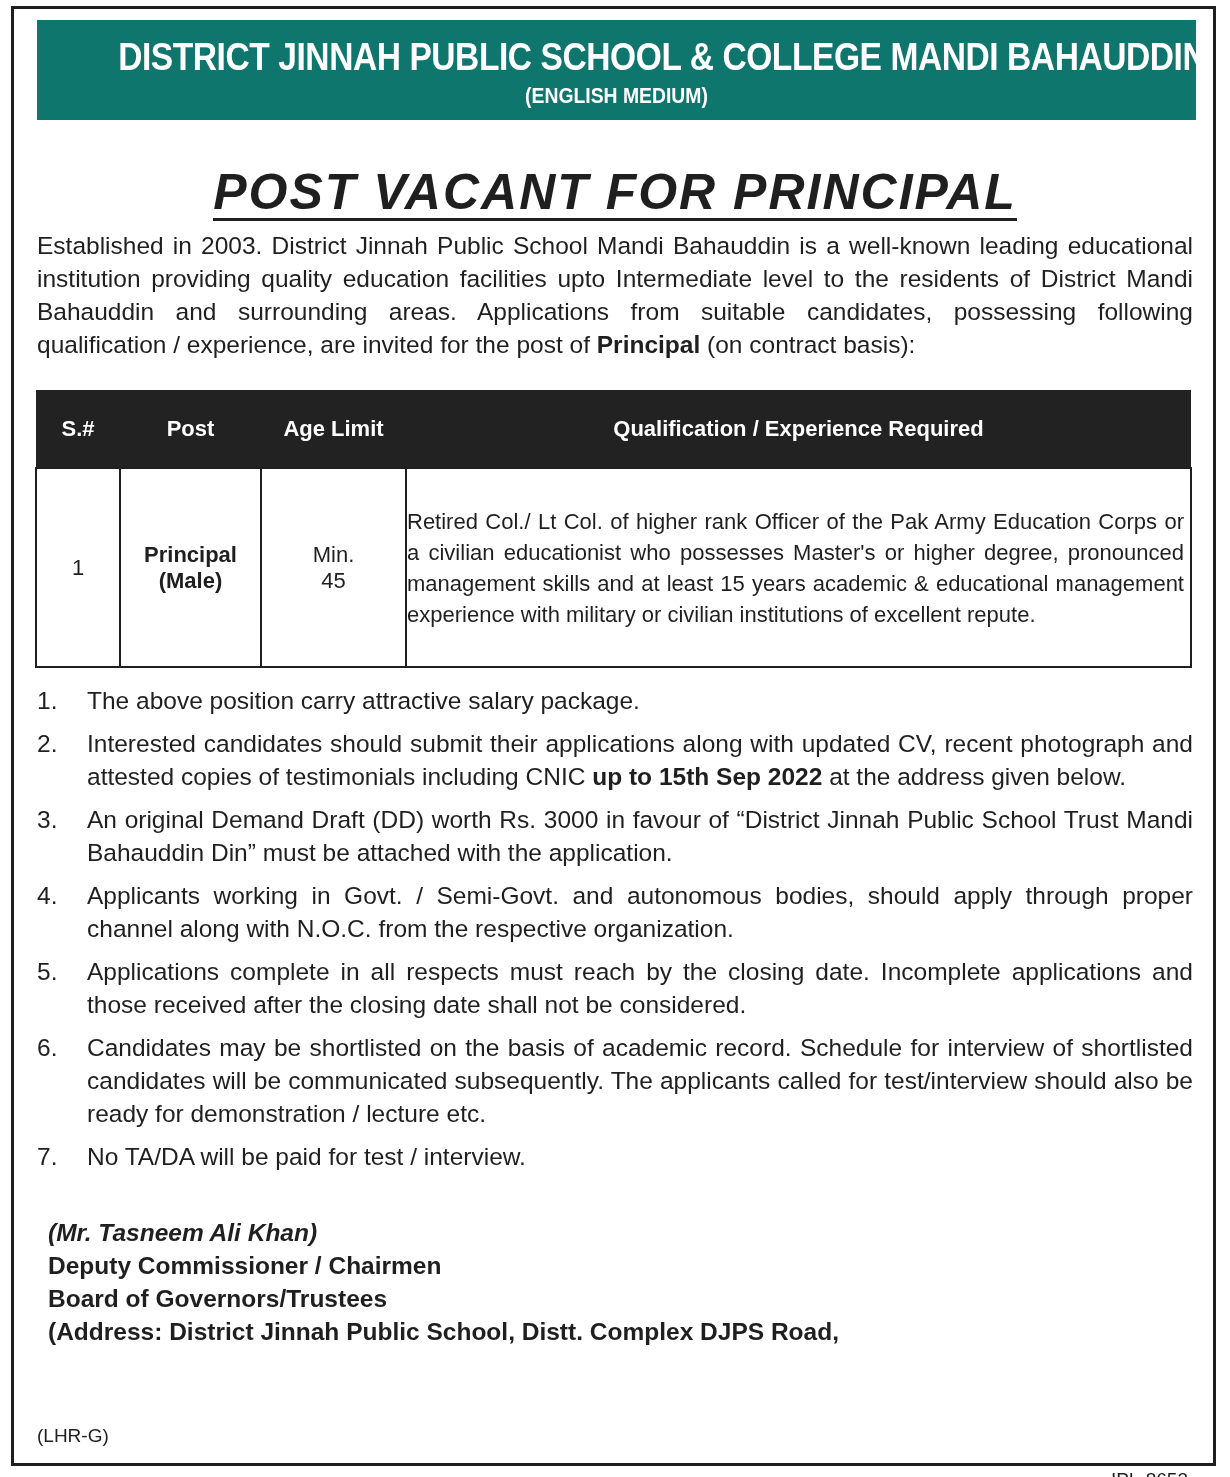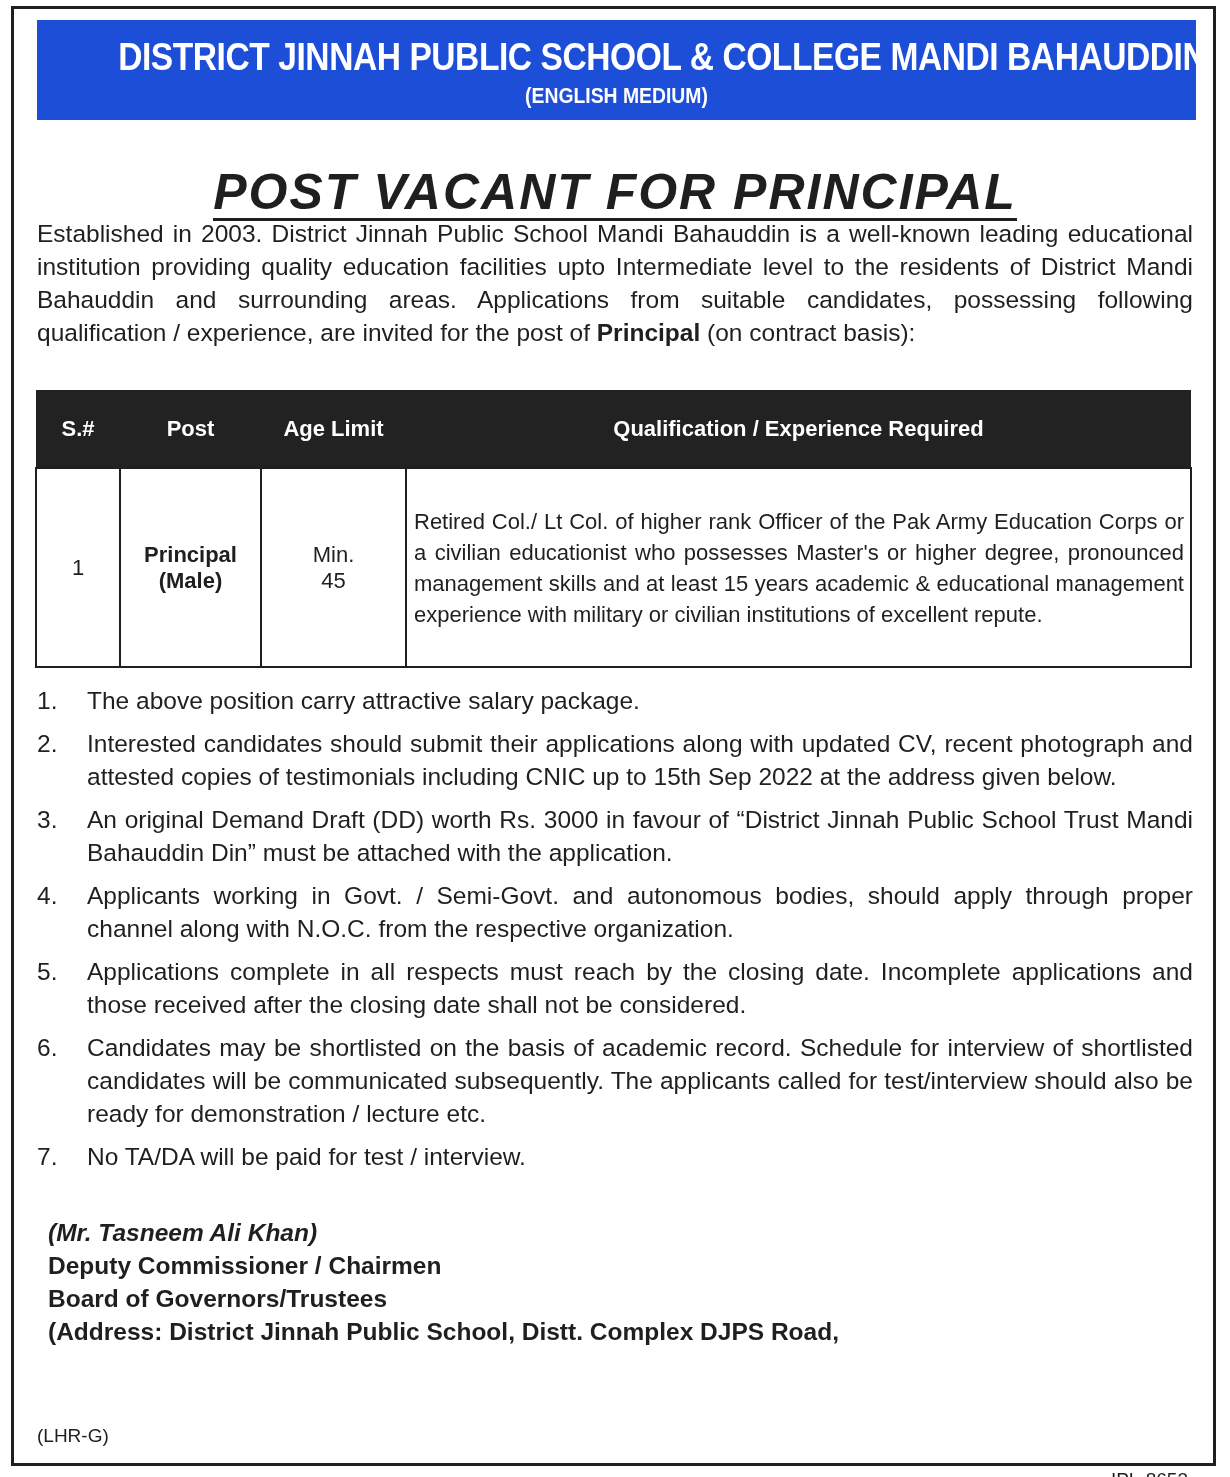--- a/index.html
+++ b/index.html
@@ -1,34 +1,34 @@
 <!DOCTYPE html>
 <html><head>
 <meta charset="utf-8">
 <style>
   html, body { margin: 0; padding: 0; background: #ffffff; }
   body { width: 1230px; height: 1477px; position: relative; overflow: hidden; font-family: "Liberation Sans", sans-serif; color: #1f1f1f; }
   .frame { position: absolute; left: 11px; top: 6px; width: 1205px; height: 1460px; border: 3px solid #1f1f1f; box-sizing: border-box; }
-  .banner { position: absolute; left: 37px; top: 20px; width: 1159px; height: 100px; background: #1d4ed8; color: #ffffff; text-align: center; }
+  .banner { position: absolute; left: 37px; top: 20px; width: 1159px; height: 100px; background: #0f766e; color: #ffffff; text-align: center; }
   .banner-title { font-family: "Liberation Sans", sans-serif; font-weight: bold; font-size: 39px; letter-spacing: -0.5px; transform: scaleX(0.86); margin-top: 14px; white-space: nowrap; line-height: 46px; }
   .banner-sub { font-weight: bold; font-size: 22px; transform: scaleX(0.88); line-height: 28px; margin-top: 2px; }
   .headline { position: absolute; left: 0; width: 1230px; top: 142px; text-align: center; }
   .headline span { font-weight: bold; font-style: italic; font-size: 50px; letter-spacing: 2px; border-bottom: 3px solid #1f1f1f; padding-bottom: 0; line-height: 52px; display: inline-block; margin-top: 24px; }
-  .intro { position: absolute; left: 37px; top: 217px; width: 1156px; font-size: 24.5px; line-height: 33px; text-align: justify; text-align-last: left; }
+  .intro { position: absolute; left: 37px; top: 229px; width: 1156px; font-size: 24.5px; line-height: 33px; text-align: justify; text-align-last: left; }
   .intro b { font-weight: bold; }
   table.posts { position: absolute; left: 35px; top: 390px; width: 1157px; border-collapse: collapse; }
   table.posts th { background: #222222; color: #ffffff; font-weight: bold; font-size: 22px; height: 77px; padding: 0; }
   table.posts td { border: 2px solid #1f1f1f; font-size: 22px; text-align: center; vertical-align: middle; height: 197px; padding: 0; }
-  table.posts td.qual { text-align: justify; text-align-last: left; line-height: 31px; padding: 0 6px 0 7px; vertical-align: middle; }
+  table.posts td.qual { text-align: justify; text-align-last: left; line-height: 31px; padding: 0 6px 0 0; vertical-align: middle; }
   td .bold { font-weight: bold; }
   .conditions { position: absolute; left: 37px; top: 684px; width: 1156px; margin: 0; padding: 0; list-style: none; font-size: 24.5px; line-height: 33px; }
   .conditions li { display: flex; margin-bottom: 10px; }
   .conditions .num { width: 50px; flex: none; }
   .conditions .txt { flex: 1; text-align: justify; text-align-last: left; }
-  .conditions b { font-weight: normal; }
+  .conditions b { font-weight: bold; }
   .signature { position: absolute; left: 0; width: 1230px; top: 1216px; text-align: left; font-weight: bold; font-size: 24.5px; line-height: 33px; margin-left: 48px; }
   .signature .name { font-style: italic; }
   .ref-left { position: absolute; left: 37px; top: 1425px; font-size: 19px; }
   .ref-right { position: absolute; right: 42px; top: 1425px; font-size: 19px; margin-top: 44px; }
 </style>
 </head>
 <body>
 
 <div class="frame"></div>
 

